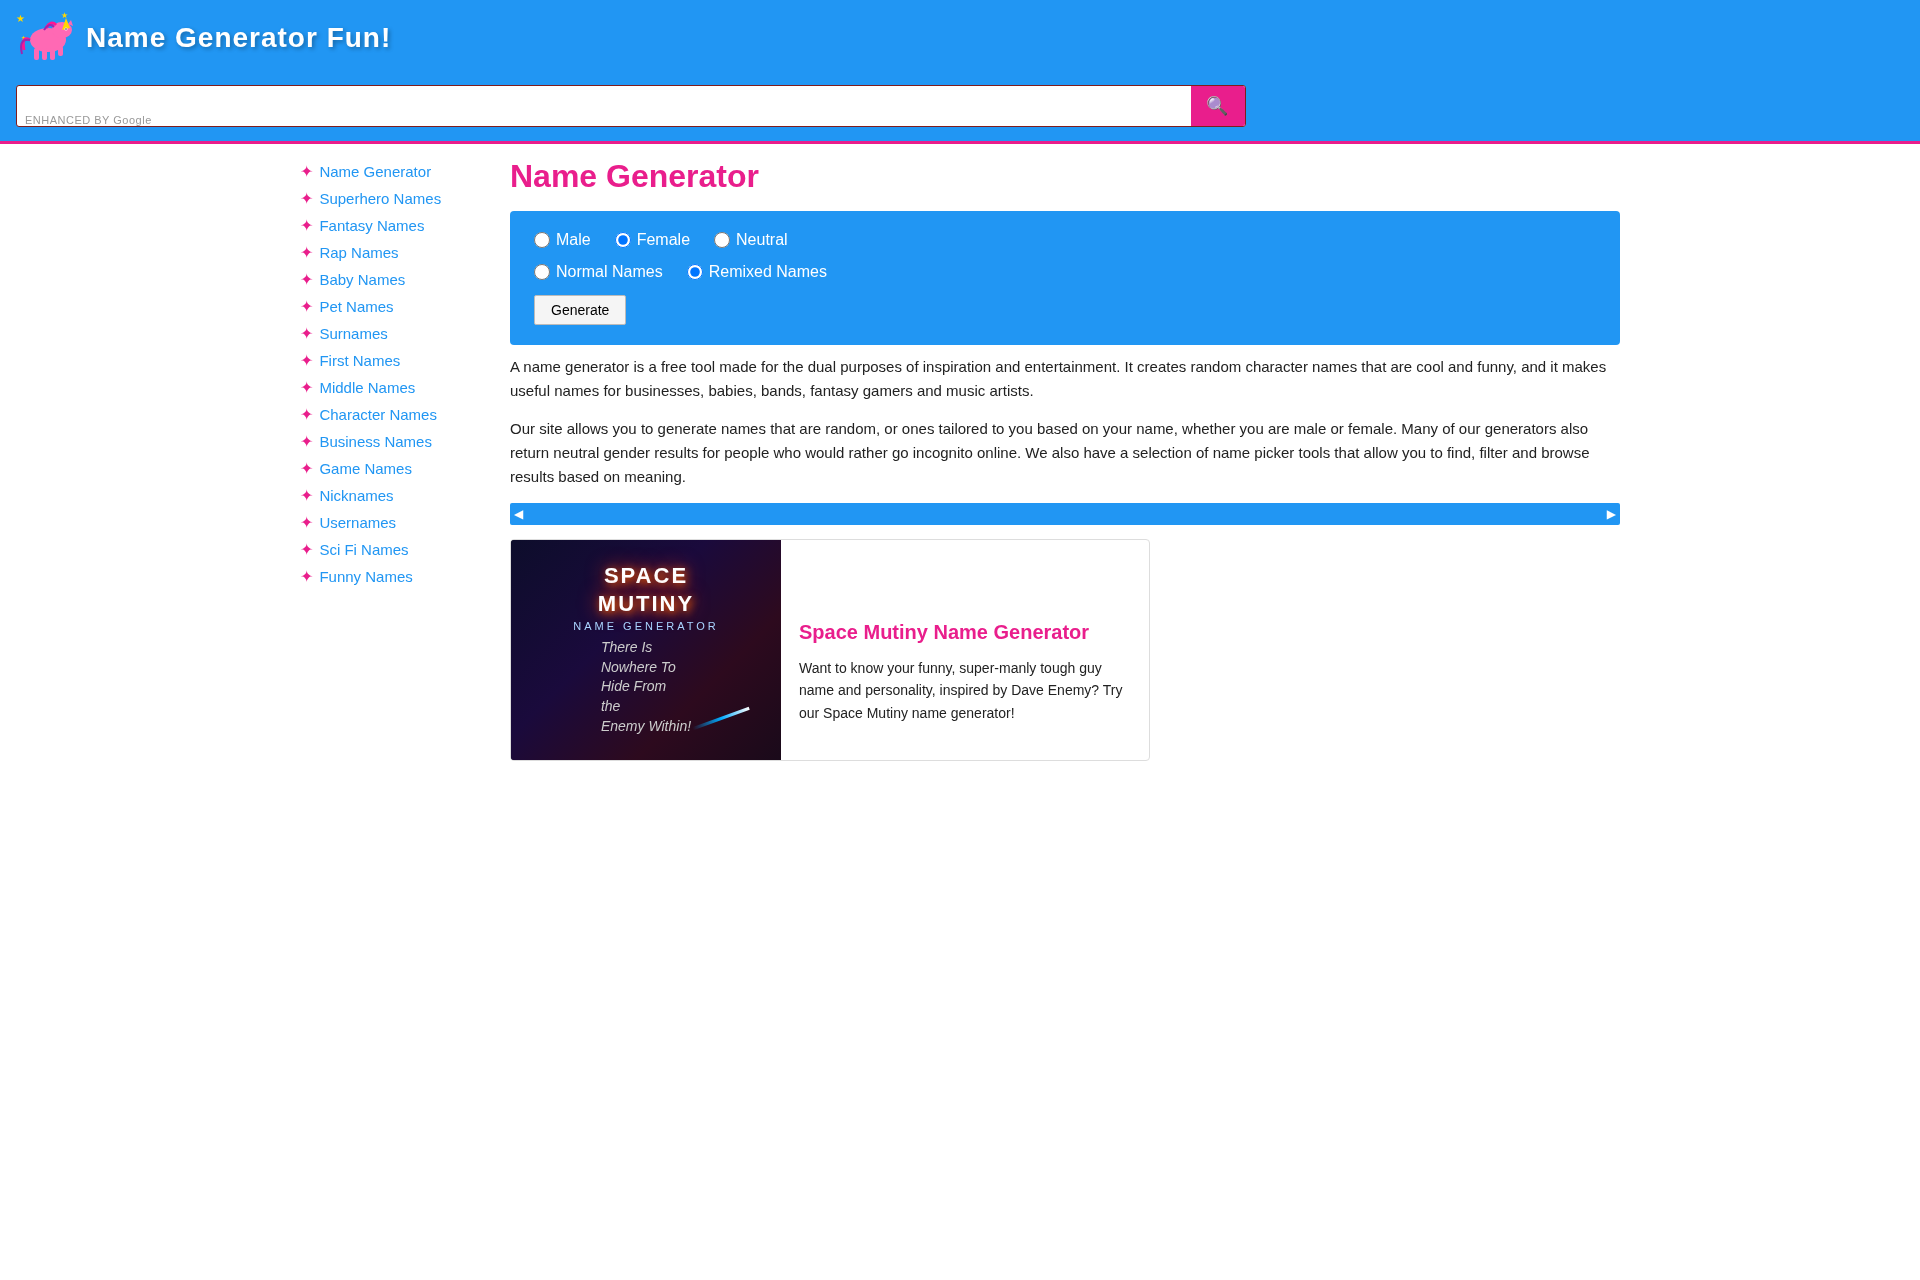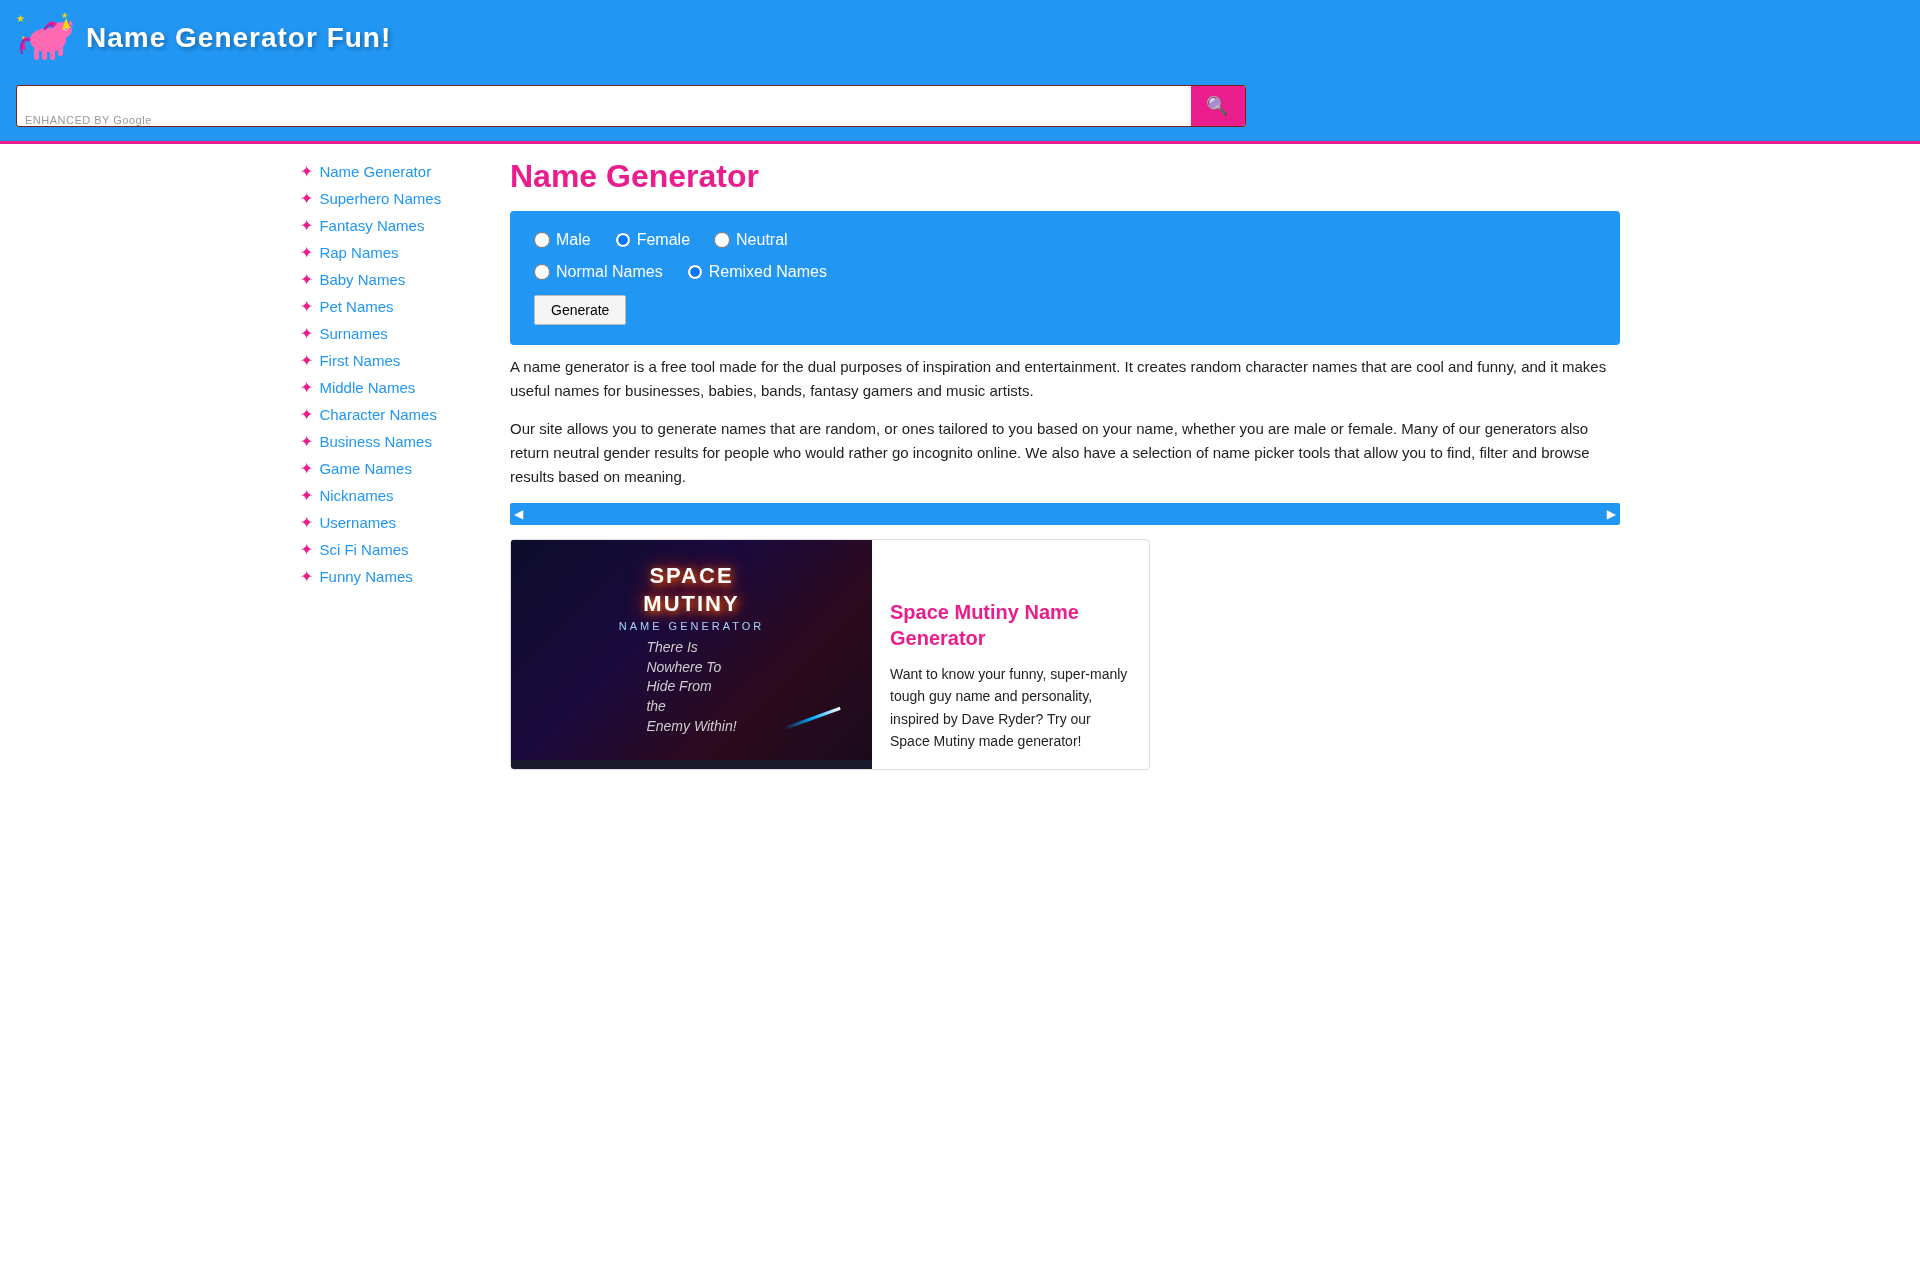--- a/index.html
+++ b/index.html
@@ -171,25 +171,25 @@
     #feature-card {
       border: 1px solid #ddd;
       border-radius: 4px;
       display: flex;
       gap: 0;
       max-width: 640px;
       overflow: hidden;
       margin-top: 6px;
     }
     #feature-image {
-      width: 361px;
+      width: 270px;
       flex-shrink: 0;
       background: #1a1a2e;
       display: flex;
-      align-items: flex-start;
+      align-items: flex-end;
       justify-content: center;
       position: relative;
       overflow: hidden;
     }
     
     .space-mutiny-bg {
       width: 100%;
       height: 220px;
       background: linear-gradient(135deg, #0d0d2b 0%, #1a0a3c 40%, #2d0a1e 70%, #1a0a1a 100%);
       position: relative;
@@ -421,18 +421,18 @@
           <div class="sm-title">MUTINY</div>
           <div class="sm-subtitle">NAME GENERATOR</div>
           <div class="sm-tagline">
             There Is<br>Nowhere To<br>Hide From<br>the<br>Enemy Within!
           </div>
           <div class="laser-beam"></div>
         </div>
       </div>
       <div id="feature-text">
         <div id="feature-card-title">Space Mutiny Name Generator</div>
-        <div id="feature-card-desc">Want to know your funny, super-manly tough guy name and personality, inspired by Dave Ryder? Try our Space Mutiny made generator!</div>
+        <div id="feature-card-desc">Want to know your funny, super-manly tough guy name and personality, inspired by Dave Enemy? Try our Space Mutiny name generator!</div>
       </div>
     </div>
 
   </div>
 </div>
 
 </body></html>

